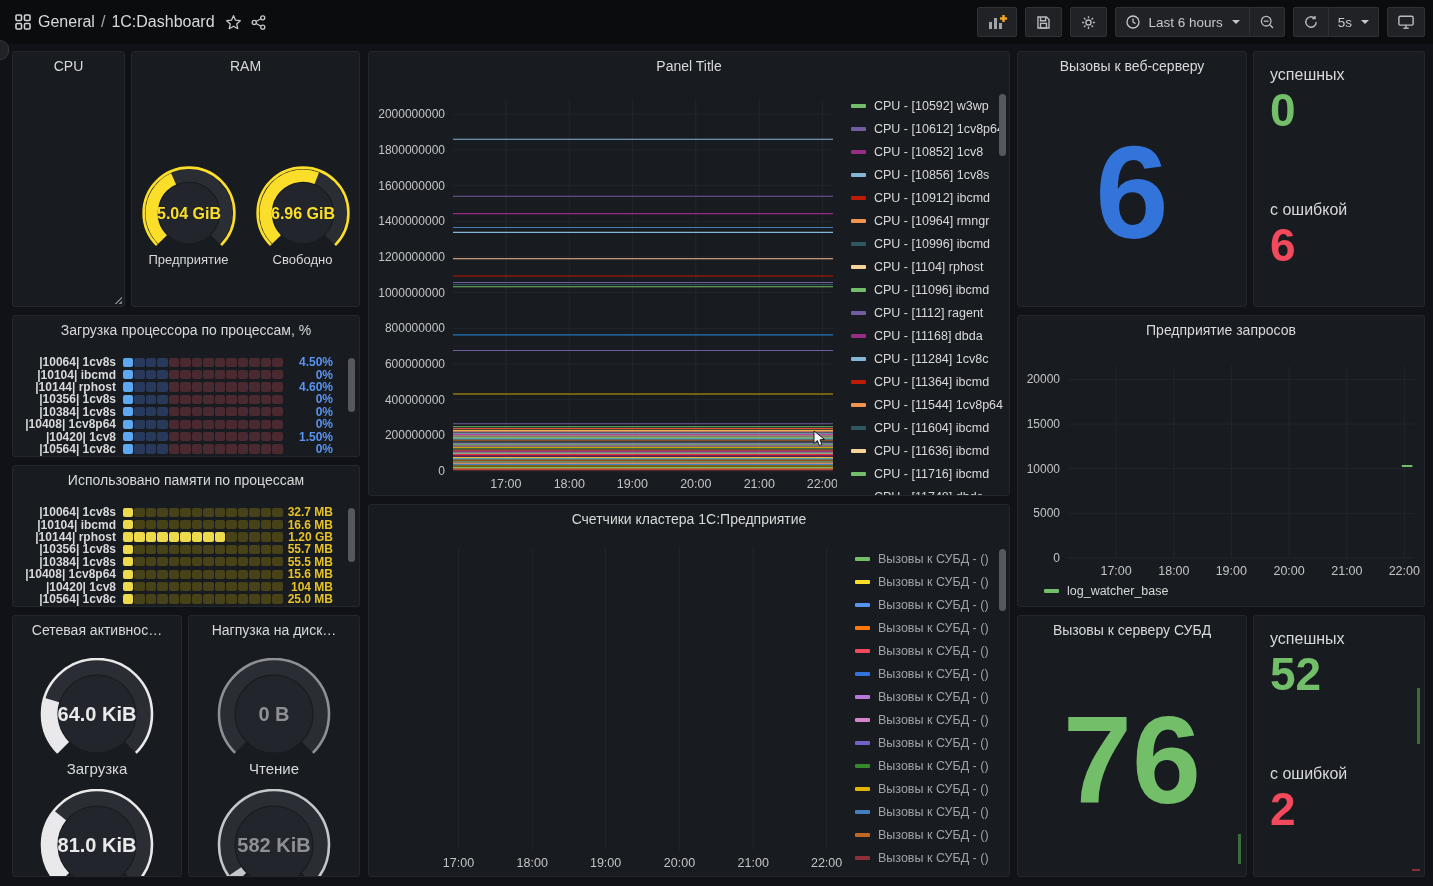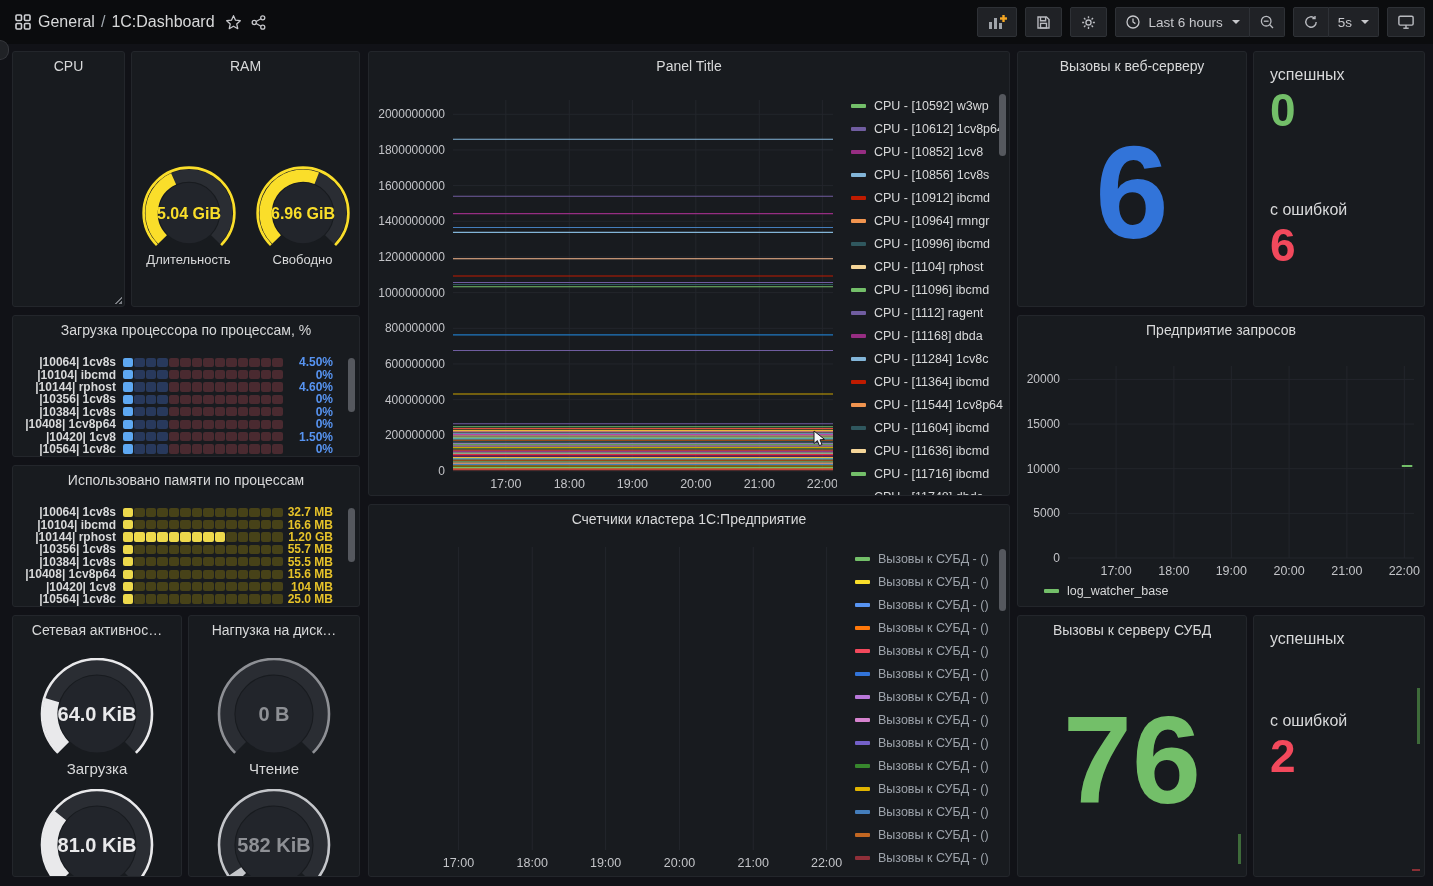--- a/index.html
+++ b/index.html
@@ -170,21 +170,21 @@
     <div class="ptitle">RAM</div>
     <div class="gauge-row">
       <div class="gauge-block">
         <div class="gauge md"><svg width="104" height="84" viewBox="0 0 104 84">
               <circle cx="52" cy="47.040000000000006" r="30.270999999999997" fill="#22252B"></circle>
               <path d="M25.55 73.49 A37.4 37.4 0 1 1 78.45 73.49" stroke="#2a2d33" stroke-width="12.258000000000001" fill="none"></path>
               <path d="M25.55 73.49 A37.4 37.4 0 0 1 36.61 12.95" stroke="#FADE2A" stroke-width="12.258000000000001" fill="none"></path>
               <path d="M19.90 79.14 A45.4 45.4 0 1 1 84.10 79.14" stroke="#FADE2A" stroke-width="2.6" fill="none"></path>
               <text x="52" y="52.64000000000001" text-anchor="middle" font-size="16" font-weight="700" fill="#FADE2A" font-family="Liberation Sans,DejaVu Sans,sans-serif">5.04 GiB</text>
             </svg></div>
-        <div class="gauge-label small">Длительность</div>
+        <div class="gauge-label small">Предприятие</div>
       </div>
       <div class="gauge-block">
         <div class="gauge md"><svg width="104" height="84" viewBox="0 0 104 84">
               <circle cx="52" cy="47.040000000000006" r="30.270999999999997" fill="#22252B"></circle>
               <path d="M25.55 73.49 A37.4 37.4 0 1 1 78.45 73.49" stroke="#2a2d33" stroke-width="12.258000000000001" fill="none"></path>
               <path d="M25.55 73.49 A37.4 37.4 0 0 1 65.77 12.27" stroke="#FADE2A" stroke-width="12.258000000000001" fill="none"></path>
               <path d="M19.90 79.14 A45.4 45.4 0 1 1 84.10 79.14" stroke="#FADE2A" stroke-width="2.6" fill="none"></path>
               <text x="52" y="52.64000000000001" text-anchor="middle" font-size="16" font-weight="700" fill="#FADE2A" font-family="Liberation Sans,DejaVu Sans,sans-serif">6.96 GiB</text>
             </svg></div>
         <div class="gauge-label small">Свободно</div>
@@ -876,20 +876,21 @@
   <div class="panel" style="left:1017px;top:572px;width:230px;height:262px">
     <div class="ptitle">Вызовы к серверу СУБД</div>
     <div class="big-stat" style="font-size:124px;color:#73BF69">76</div>
     <div class="spark" style="right:5px;bottom:12px;width:3px;height:30px;background:#3e6b3a"></div>
   </div>
 
   <div class="panel" style="left:1253px;top:572px;width:172px;height:262px">
     <div class="stats-body">
         <div class="stat-block">
           <div class="stat-label">успешных</div>
+      <div class="stat-value" style="color:#73BF69">52</div>
         </div>
         <div class="stat-block">
           <div class="stat-label">с ошибкой</div>
       <div class="stat-value" style="color:#F2495C">2</div>
         </div>
       </div>
     <div class="spark" style="right:4px;top:72px;width:3px;height:56px;background:#3e6b3a"></div>
     <div class="spark" style="right:4px;bottom:5px;width:8px;height:2px;background:#8a2f35"></div>
   </div>
 

